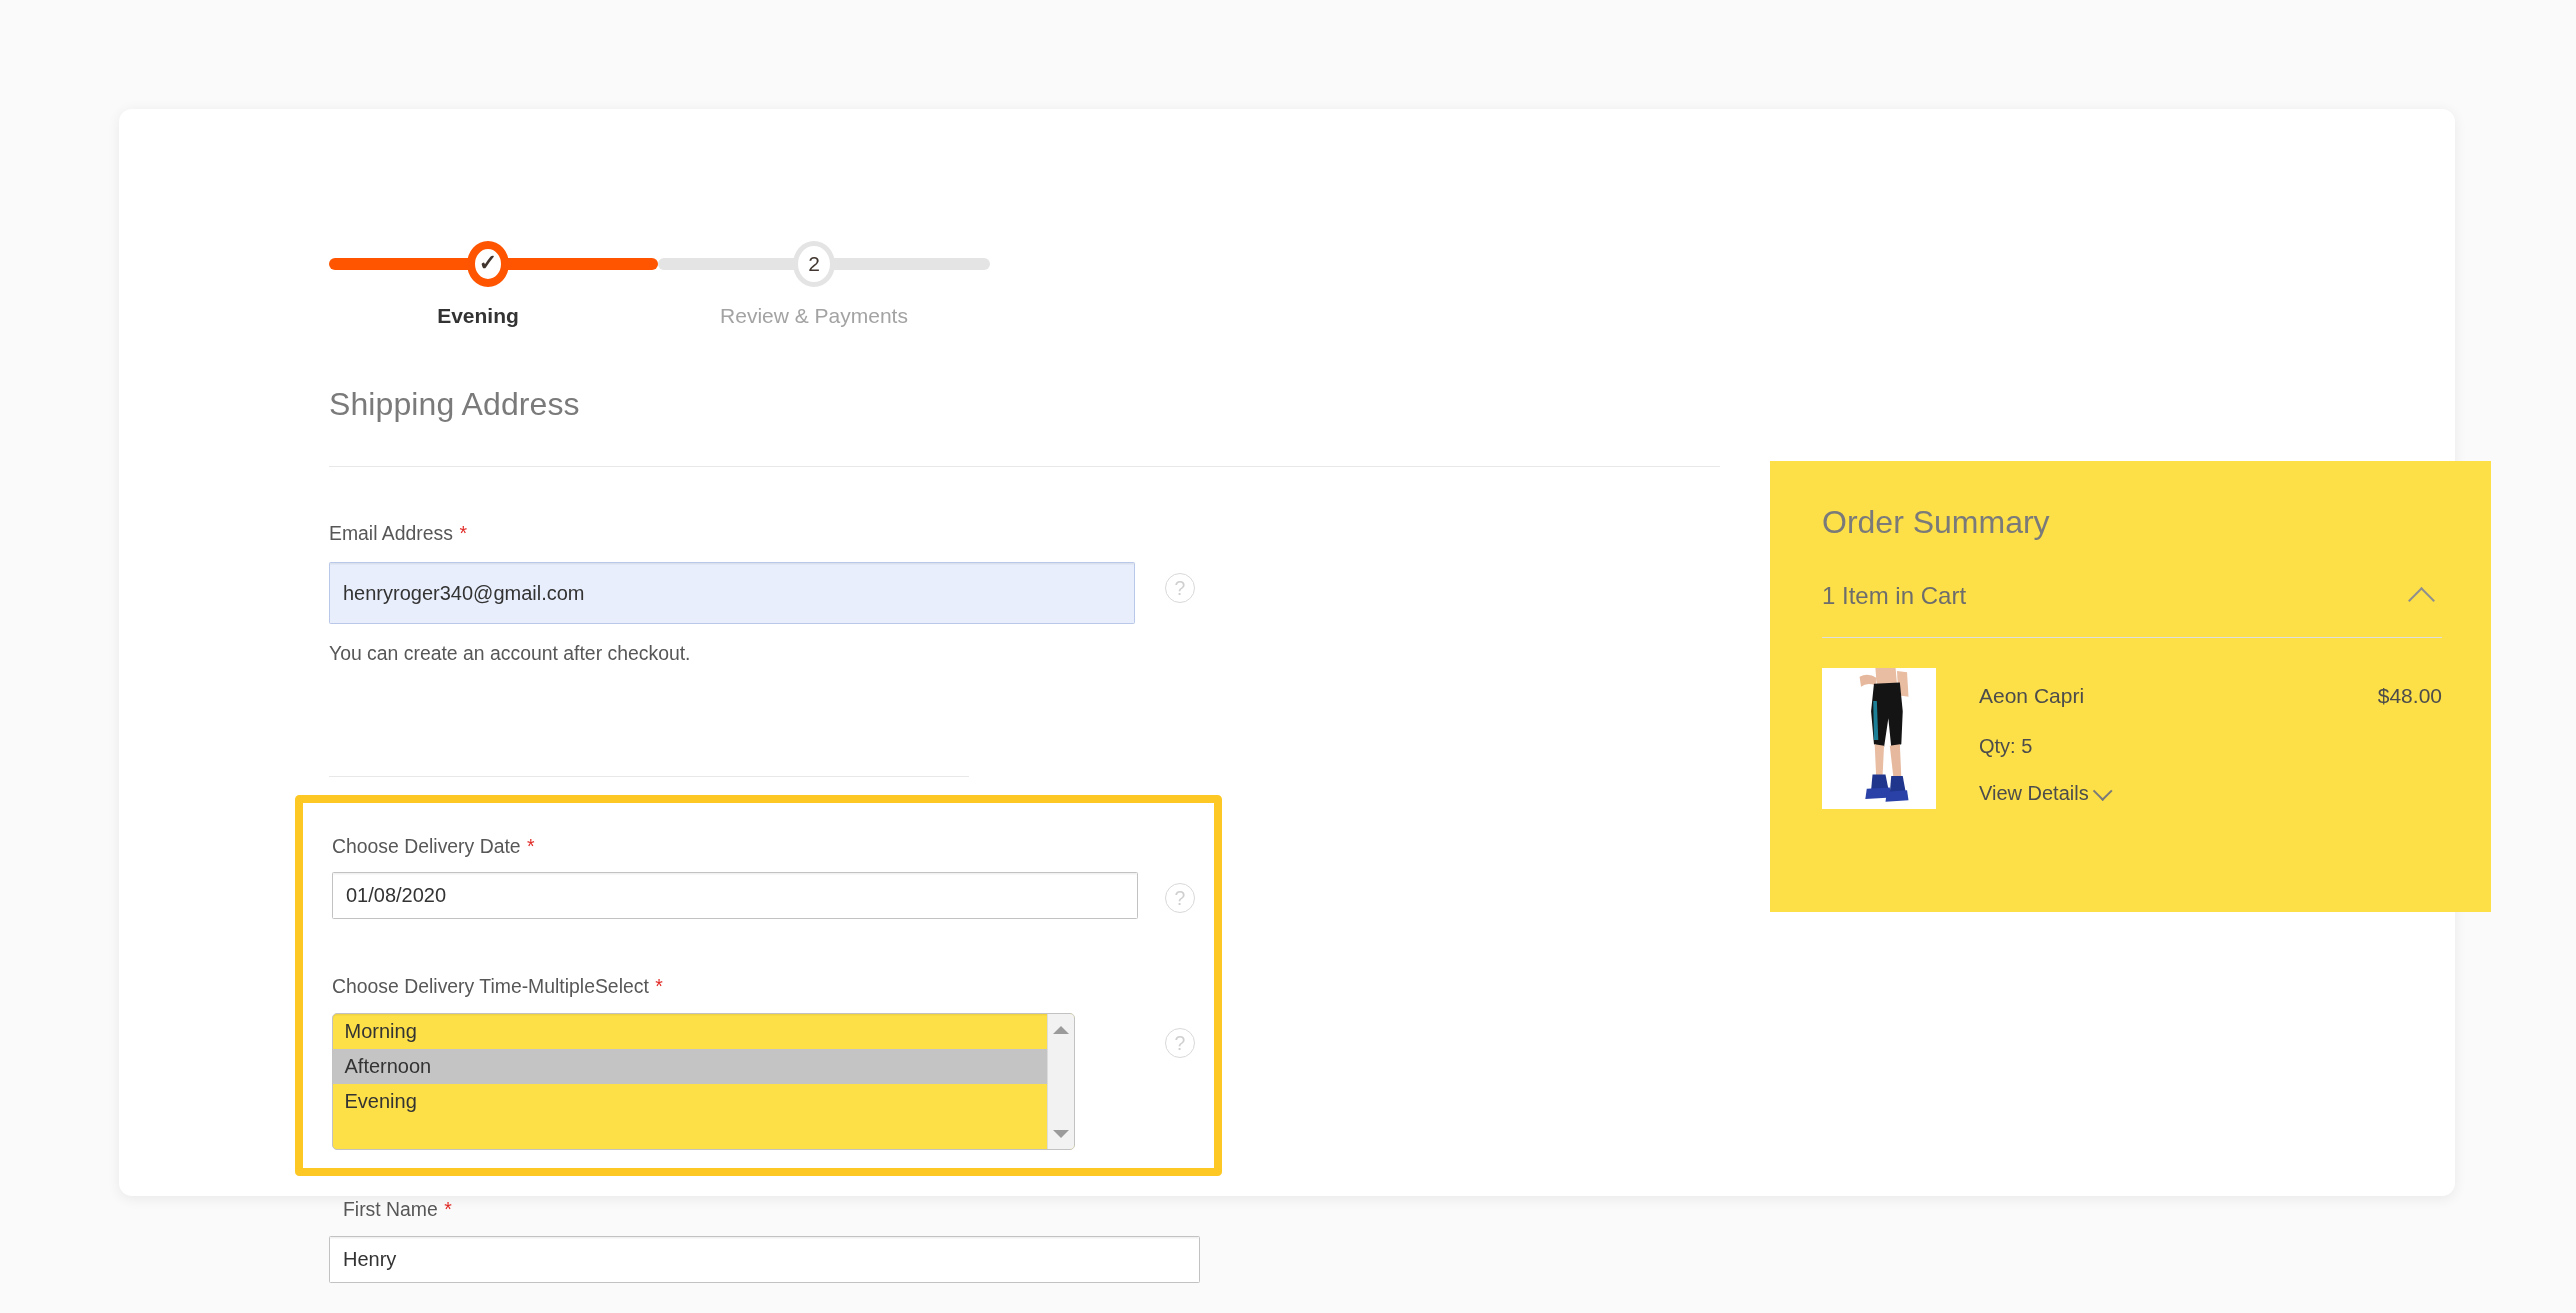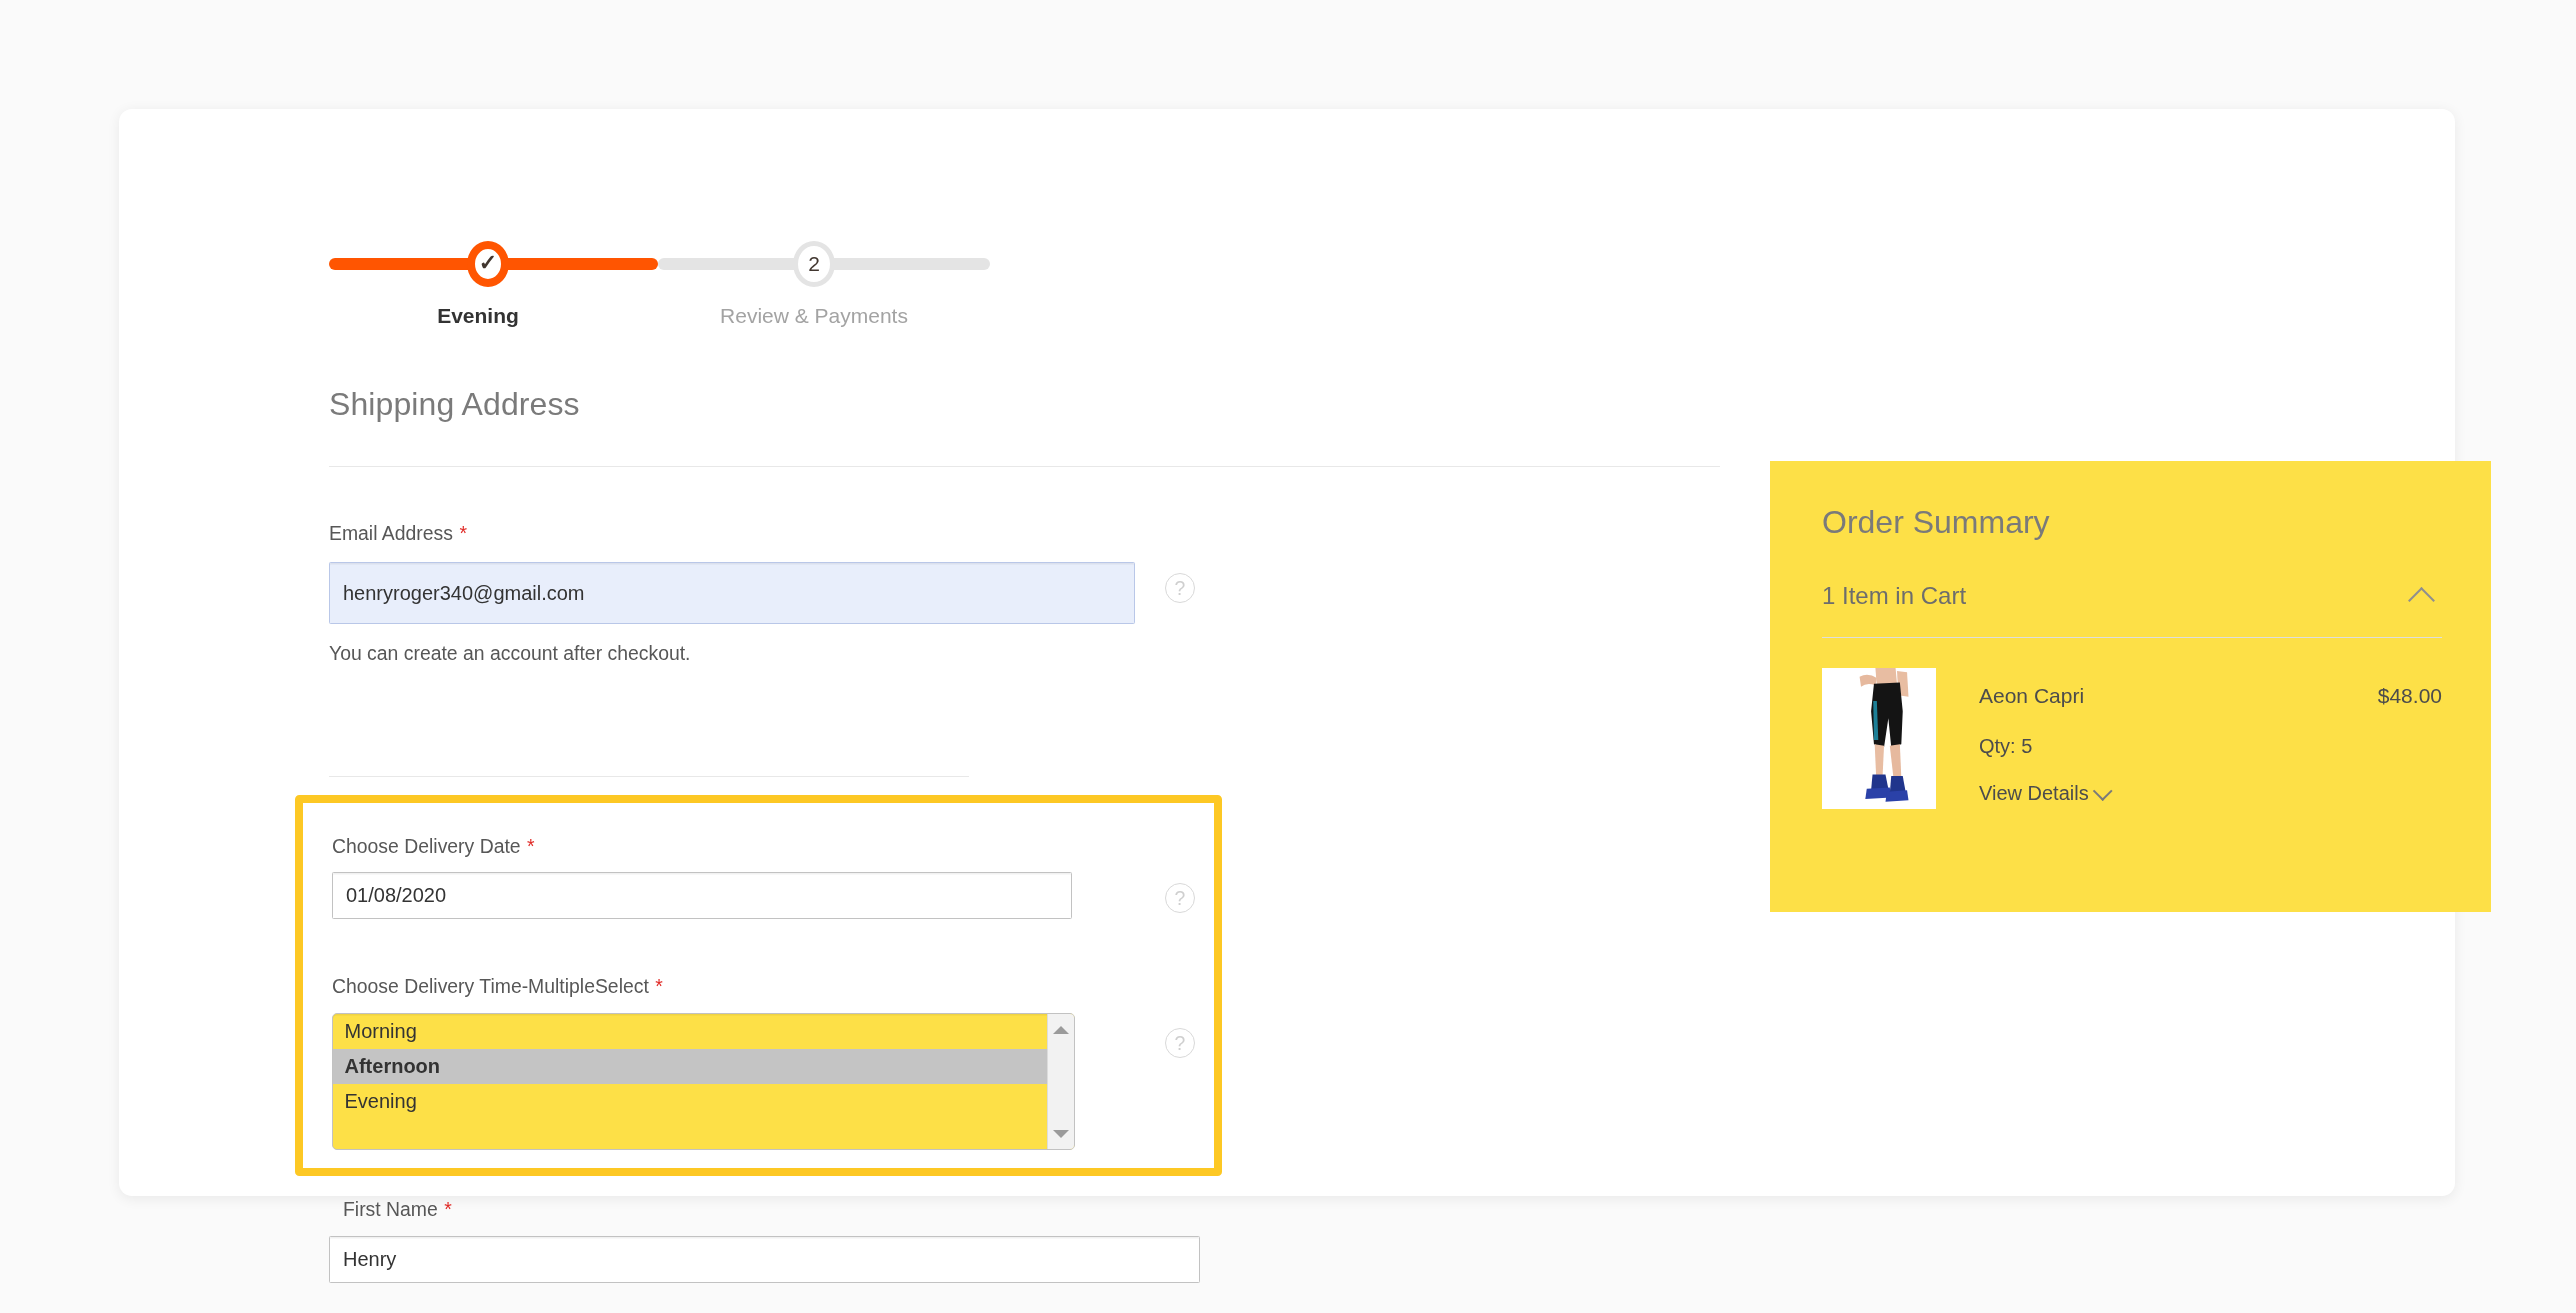--- a/index.html
+++ b/index.html
@@ -198,21 +198,21 @@
     border-radius: 4.3px;
     box-sizing: border-box;
     background: transparent;
     pointer-events: none;
   }
 
   
   #delivery-date-label { left: 213px; top: 726px; }
   #delivery-date-input {
     left: 213px; top: 763px;
-    width: 740px; height: 47px;
+    width: 806px; height: 47px;
   }
   #delivery-date-help-icon { left: 1046px; top: 774px; }
 
   
   #delivery-time-label { left: 213px; top: 866px; }
   #delivery-time-select {
     position: absolute;
     left: 213px; top: 904px;
     width: 743px; height: 137px;
     border: 0.7px solid #c2c2c2;
@@ -227,21 +227,20 @@
     color: #333333;
     height: 35px;
     line-height: 35px;
     padding-left: 11.5px;
     box-sizing: border-box;
     white-space: nowrap;
   }
   .select-option.selected {
     background: #c4c4c4;
     width: 735px;
-    font-weight: bold;
   }
   #select-scrollbar {
     position: absolute;
     right: 0; top: 0;
     width: 27px; height: 100%;
     background: #f2f2f2;
     border-left: 0.7px solid #dcdcdc;
     box-sizing: border-box;
   }
   .scroll-arrow {

